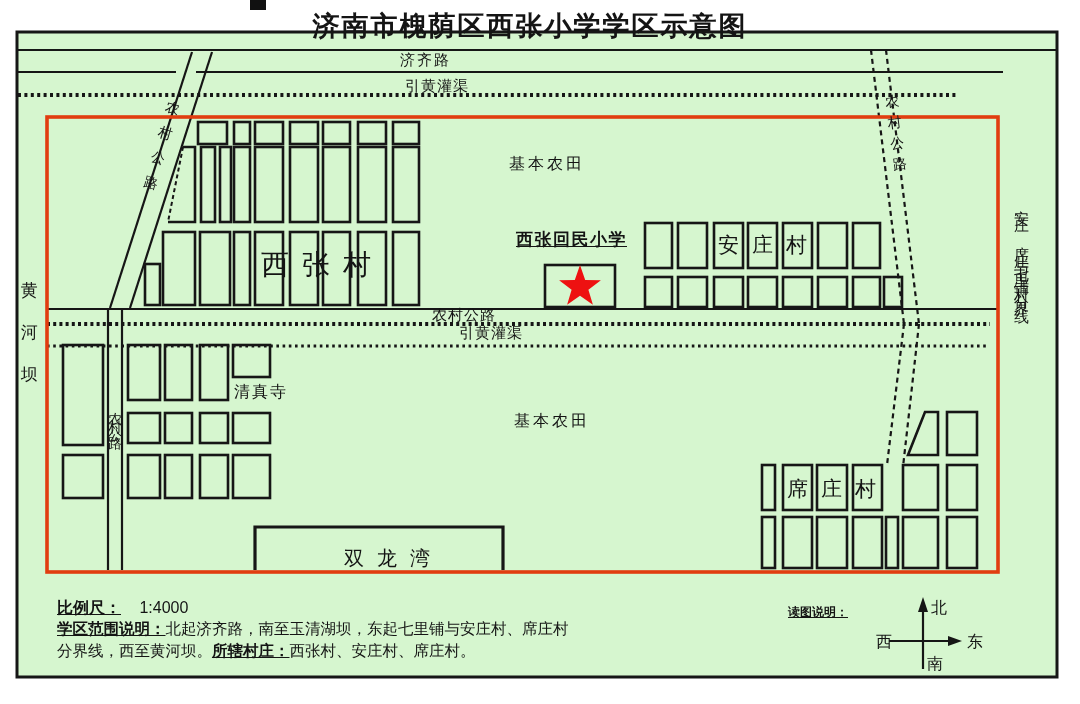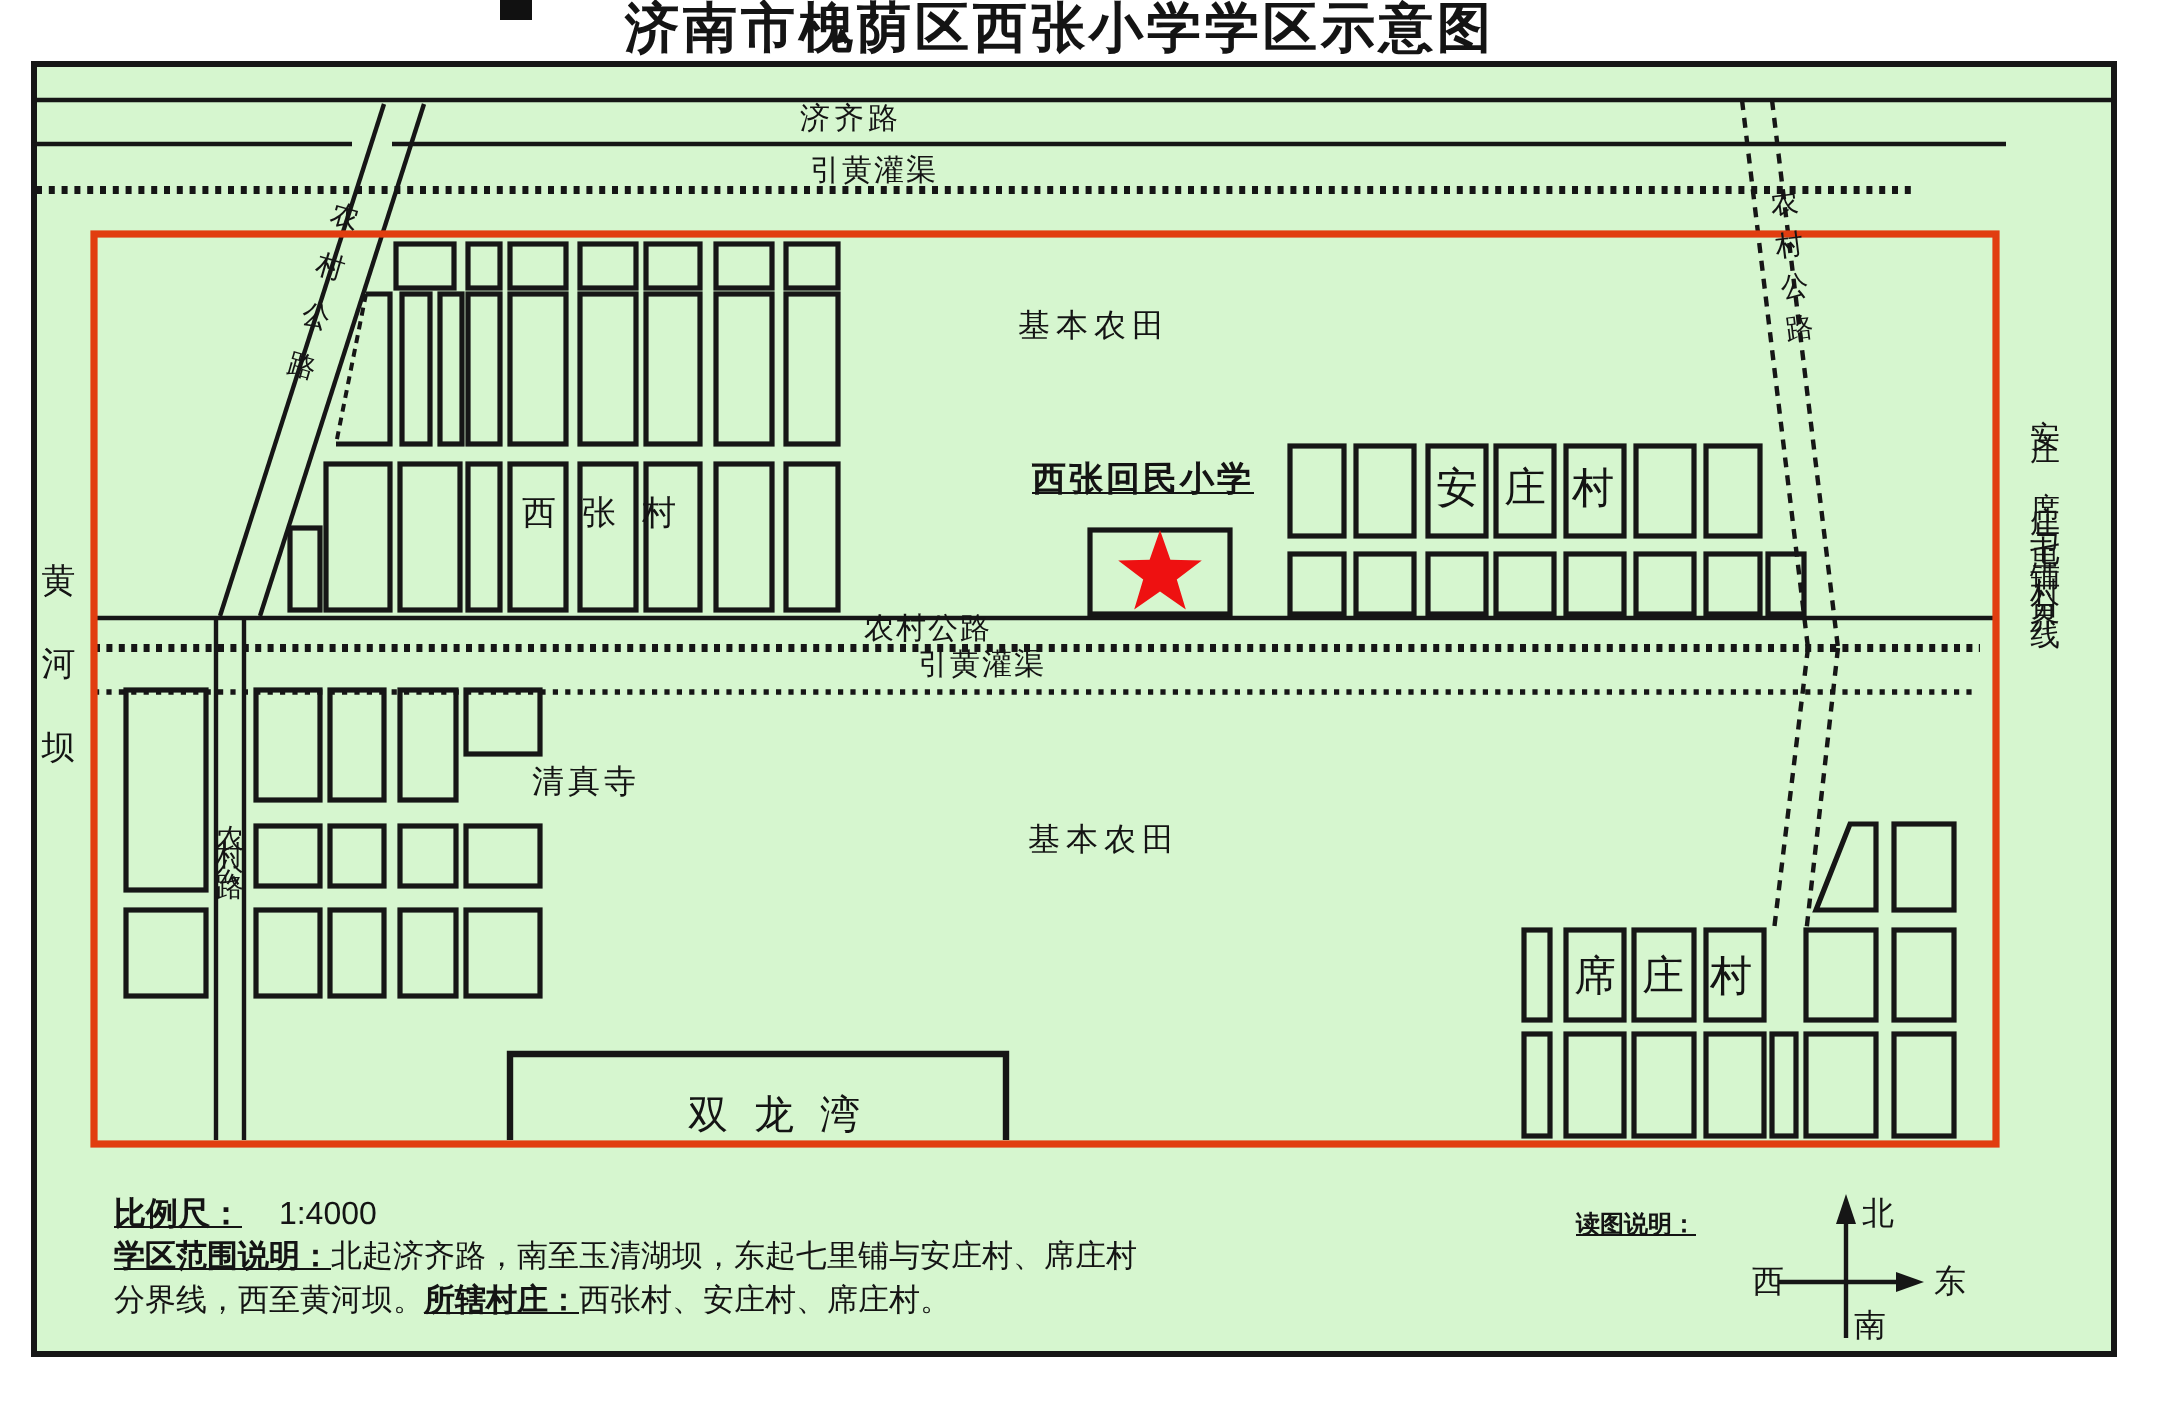--- a/index.html
+++ b/index.html
@@ -151,37 +151,37 @@
     <rect x="47" y="117" width="951" height="455" fill="none" stroke="#e13d10" stroke-width="3.6"></rect>
 
     <g stroke="#161616" stroke-width="2.2">
       <line x1="923" y1="603" x2="923" y2="669"></line>
       <line x1="889" y1="641" x2="956" y2="641"></line>
       <polygon points="923,597 918,612 928,612" fill="#161616" stroke="none"></polygon>
       <polygon points="962,641 948,636 948,646" fill="#161616" stroke="none"></polygon>
     </g>
   </svg>
 
-  <div class="lbl title" style="left:180px; top:0; width:700px;">济南市槐荫区西张小学学区示意图</div>
+  <div class="lbl title" style="left:180px; top:12px; width:700px;">济南市槐荫区西张小学学区示意图</div>
 
   <div class="lbl" style="left:400px; top:52px; font-size:15px; letter-spacing:2px;">济齐路</div>
   <div class="lbl" style="left:405px; top:78px; font-size:15px; letter-spacing:1px;">引黄灌渠</div>
 
   <div class="lbl" style="left:509px; top:155px; font-size:16px; letter-spacing:3px;">基本农田</div>
 
   <div class="lbl b" style="left:516px; top:231px; font-size:17px; letter-spacing:1.5px;">西张回民小学</div>
 
-  <div class="lbl" style="left:261px; top:250px; font-size:17px; letter-spacing:13px;font-family:Liberation Mono, monospace;">西张村</div>
+  <div class="lbl" style="left:261px; top:250px; font-size:28px; letter-spacing:13px;">西张村</div>
   <div class="lbl" style="left:718px; top:233px; font-size:21px; letter-spacing:13px;text-align:center;">安庄村</div>
   <div class="lbl" style="left:787px; top:477px; font-size:21px; letter-spacing:13px;">席庄村</div>
 
   <div class="lbl" style="left:432px; top:307px; font-size:15px; letter-spacing:1px;">农村公路</div>
   <div class="lbl" style="left:459px; top:325px; font-size:15px; letter-spacing:1px;">引黄灌渠</div>
 
-  <div class="lbl" style="left:234px; top:383px; font-size:16px; letter-spacing:2px;margin-left:32px;">清真寺</div>
+  <div class="lbl" style="left:234px; top:383px; font-size:16px; letter-spacing:2px;">清真寺</div>
   <div class="lbl" style="left:514px; top:412px; font-size:16px; letter-spacing:3px;">基本农田</div>
 
   <div class="lbl" style="left:344px; top:547px; font-size:20px; letter-spacing:13px;">双龙湾</div>
 
   <div class="lbl vtext" style="left:19px; top:268px; font-size:17px; letter-spacing:42px; height:160px;">黄河坝</div>
   <div class="lbl vtext" style="left:1013px; top:198px; font-size:15px; letter-spacing:7px; height:292px;">安庄、席庄与七里铺村分界线</div>
   <div class="lbl vtext" style="left:170px; top:88px; font-size:14px; letter-spacing:26px; transform:rotate(16deg); transform-origin:top left;">农村公路</div>
   <div class="lbl vtext" style="left:107px; top:401px; font-size:14px; letter-spacing:8px;">农村公路</div>
   <div class="lbl vtext" style="left:882px; top:84px; font-size:14px; letter-spacing:21px; transform:rotate(-7deg); transform-origin:top left;">农村公路</div>
 

